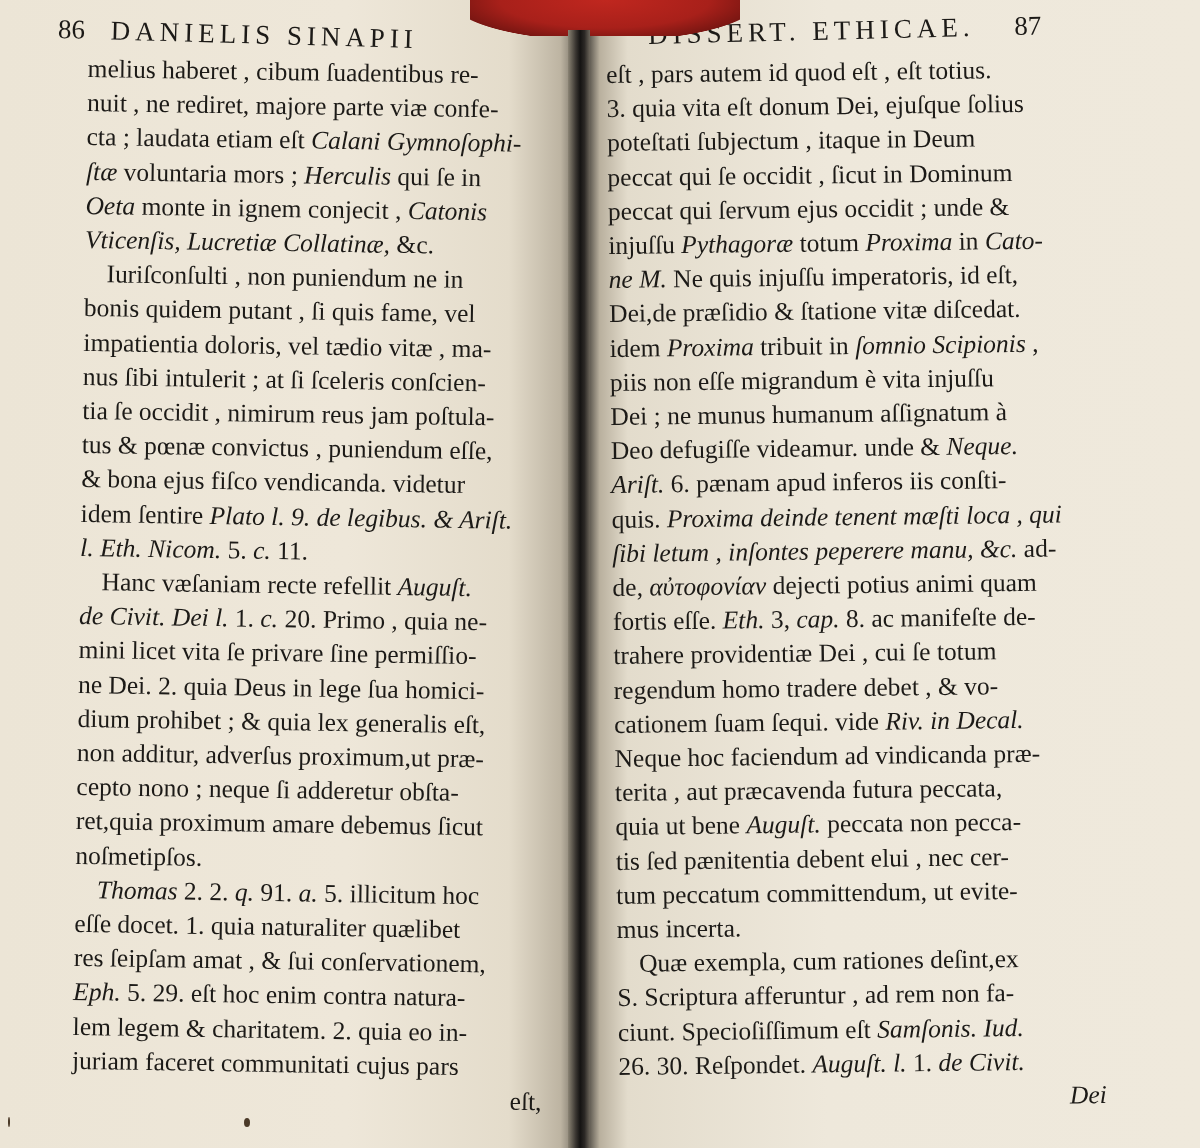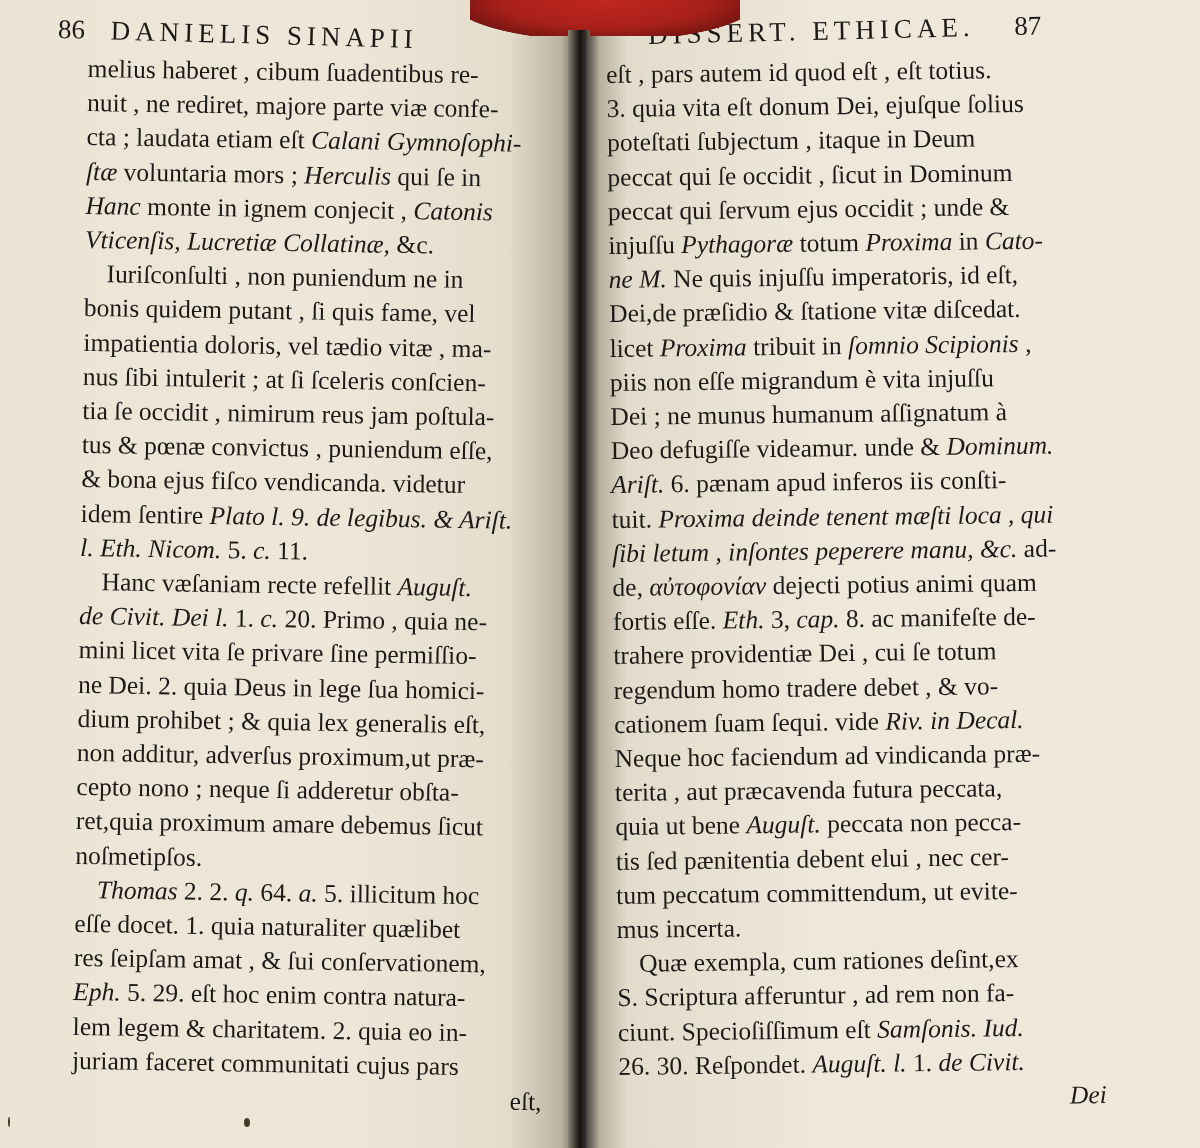--- a/index.html
+++ b/index.html
@@ -59,41 +59,41 @@
 <div class="page page-left">
   <div class="running-head left-head">
     <span class="folio">86</span>
     <span style="margin-left:14px;">DANIELIS SINAPII</span>
   </div>
   <div class="text-block left-text">
       <span class="line"><span>melius haberet , cibum ſuadentibus re-</span></span>
       <span class="line"><span>nuit , ne rediret, majore parte viæ confe-</span></span>
       <span class="line"><span>cta ; laudata etiam eſt </span><span class="it">Calani Gymnoſophi-</span></span>
       <span class="line"><span class="it">ſtæ</span><span> voluntaria mors ; </span><span class="it">Herculis</span><span> qui ſe in</span></span>
-      <span class="line"><span class="it">Hanc</span><span> monte in ignem conjecit , </span><span class="it">Catonis</span></span>
+      <span class="line"><span class="it">Oeta</span><span> monte in ignem conjecit , </span><span class="it">Catonis</span></span>
       <span class="line"><span class="it">Vticenſis, Lucretiæ Collatinæ,</span><span> &amp;c.</span></span>
       <span class="line indent"><span>Iuriſconſulti , non puniendum ne in</span></span>
       <span class="line"><span>bonis quidem putant , ſi quis fame, vel</span></span>
       <span class="line"><span>impatientia doloris, vel tædio vitæ , ma-</span></span>
       <span class="line"><span>nus ſibi intulerit ; at ſi ſceleris conſcien-</span></span>
       <span class="line"><span>tia ſe occidit , nimirum reus jam poſtula-</span></span>
       <span class="line"><span>tus &amp; pœnæ convictus , puniendum eſſe,</span></span>
       <span class="line"><span>&amp; bona ejus fiſco vendicanda. videtur</span></span>
       <span class="line"><span>idem ſentire </span><span class="it">Plato l. 9. de legibus. &amp; Ariſt.</span></span>
       <span class="line"><span class="it">l. Eth. Nicom.</span><span> 5. </span><span class="it">c.</span><span> 11.</span></span>
       <span class="line indent"><span>Hanc væſaniam recte refellit </span><span class="it">Auguſt.</span></span>
       <span class="line"><span class="it">de Civit. Dei l.</span><span> 1. </span><span class="it">c.</span><span> 20. Primo , quia ne-</span></span>
       <span class="line"><span>mini licet vita ſe privare ſine permiſſio-</span></span>
       <span class="line"><span>ne Dei. 2. quia Deus in lege ſua homici-</span></span>
       <span class="line"><span>dium prohibet ; &amp; quia lex generalis eſt,</span></span>
       <span class="line"><span>non additur, adverſus proximum,ut præ-</span></span>
       <span class="line"><span>cepto nono ; neque ſi adderetur obſta-</span></span>
       <span class="line"><span>ret,quia proximum amare debemus ſicut</span></span>
       <span class="line"><span>noſmetipſos.</span></span>
-      <span class="line indent"><span class="it">Thomas</span><span> 2. 2. </span><span class="it">q.</span><span> 64. </span><span class="it">a.</span><span> 5. illicitum hoc</span></span>
+      <span class="line indent"><span class="it">Thomas</span><span> 2. 2. </span><span class="it">q.</span><span> 91. </span><span class="it">a.</span><span> 5. illicitum hoc</span></span>
       <span class="line"><span>eſſe docet. 1. quia naturaliter quælibet</span></span>
       <span class="line"><span>res ſeipſam amat , &amp; ſui conſervationem,</span></span>
       <span class="line"><span class="it">Eph.</span><span> 5. 29. eſt hoc enim contra natura-</span></span>
       <span class="line"><span>lem legem &amp; charitatem. 2. quia eo in-</span></span>
       <span class="line"><span>juriam faceret communitati cujus pars</span></span>
       <span class="line right-align"><span>eſt,</span></span>
     </div>
   <div class="spot" style="left:244px;top:1118px;width:6px;height:9px;"></div>
   <div class="spot" style="left:8px;top:1117px;width:2px;height:10px;"></div>
 </div>
@@ -107,26 +107,26 @@
   </div>
   <div class="text-block right-text" style="left:28px;">
       <span class="line"><span>eſt , pars autem id quod eſt , eſt totius.</span></span>
       <span class="line"><span>3. quia vita eſt donum Dei, ejuſque ſolius</span></span>
       <span class="line"><span>poteſtati ſubjectum , itaque in Deum</span></span>
       <span class="line"><span>peccat qui ſe occidit , ſicut in Dominum</span></span>
       <span class="line"><span>peccat qui ſervum ejus occidit ; unde &amp;</span></span>
       <span class="line"><span>injuſſu </span><span class="it">Pythagoræ</span><span> totum </span><span class="it">Proxima</span><span> in </span><span class="it">Cato-</span></span>
       <span class="line"><span class="it">ne M.</span><span> Ne quis injuſſu imperatoris, id eſt,</span></span>
       <span class="line"><span>Dei,de præſidio &amp; ſtatione vitæ diſcedat.</span></span>
-      <span class="line"><span>licet </span><span class="it">Proxima</span><span> tribuit in </span><span class="it">ſomnio Scipionis</span><span> ,</span></span>
+      <span class="line"><span>idem </span><span class="it">Proxima</span><span> tribuit in </span><span class="it">ſomnio Scipionis</span><span> ,</span></span>
       <span class="line"><span>piis non eſſe migrandum è vita injuſſu</span></span>
       <span class="line"><span>Dei ; ne munus humanum aſſignatum à</span></span>
-      <span class="line"><span>Deo defugiſſe videamur. unde &amp; </span><span class="it">Dominum.</span></span>
+      <span class="line"><span>Deo defugiſſe videamur. unde &amp; </span><span class="it">Neque.</span></span>
       <span class="line"><span class="it">Ariſt.</span><span> 6. pænam apud inferos iis conſti-</span></span>
-      <span class="line"><span>tuit. </span><span class="it">Proxima deinde tenent mæſti loca , qui</span></span>
+      <span class="line"><span>quis. </span><span class="it">Proxima deinde tenent mæſti loca , qui</span></span>
       <span class="line"><span class="it">ſibi letum , inſontes peperere manu, &amp;c.</span><span> ad-</span></span>
       <span class="line"><span>de, </span><span class="it">αὐτοφονίαν</span><span> dejecti potius animi quam</span></span>
       <span class="line"><span>fortis eſſe. </span><span class="it">Eth.</span><span> 3, </span><span class="it">cap.</span><span> 8. ac manifeſte de-</span></span>
       <span class="line"><span>trahere providentiæ Dei , cui ſe totum</span></span>
       <span class="line"><span>regendum homo tradere debet , &amp; vo-</span></span>
       <span class="line"><span>cationem ſuam ſequi. vide </span><span class="it">Riv. in Decal.</span></span>
       <span class="line"><span>Neque hoc faciendum ad vindicanda præ-</span></span>
       <span class="line"><span>terita , aut præcavenda futura peccata,</span></span>
       <span class="line"><span>quia ut bene </span><span class="it">Auguſt.</span><span> peccata non pecca-</span></span>
       <span class="line"><span>tis ſed pænitentia debent elui , nec cer-</span></span>

